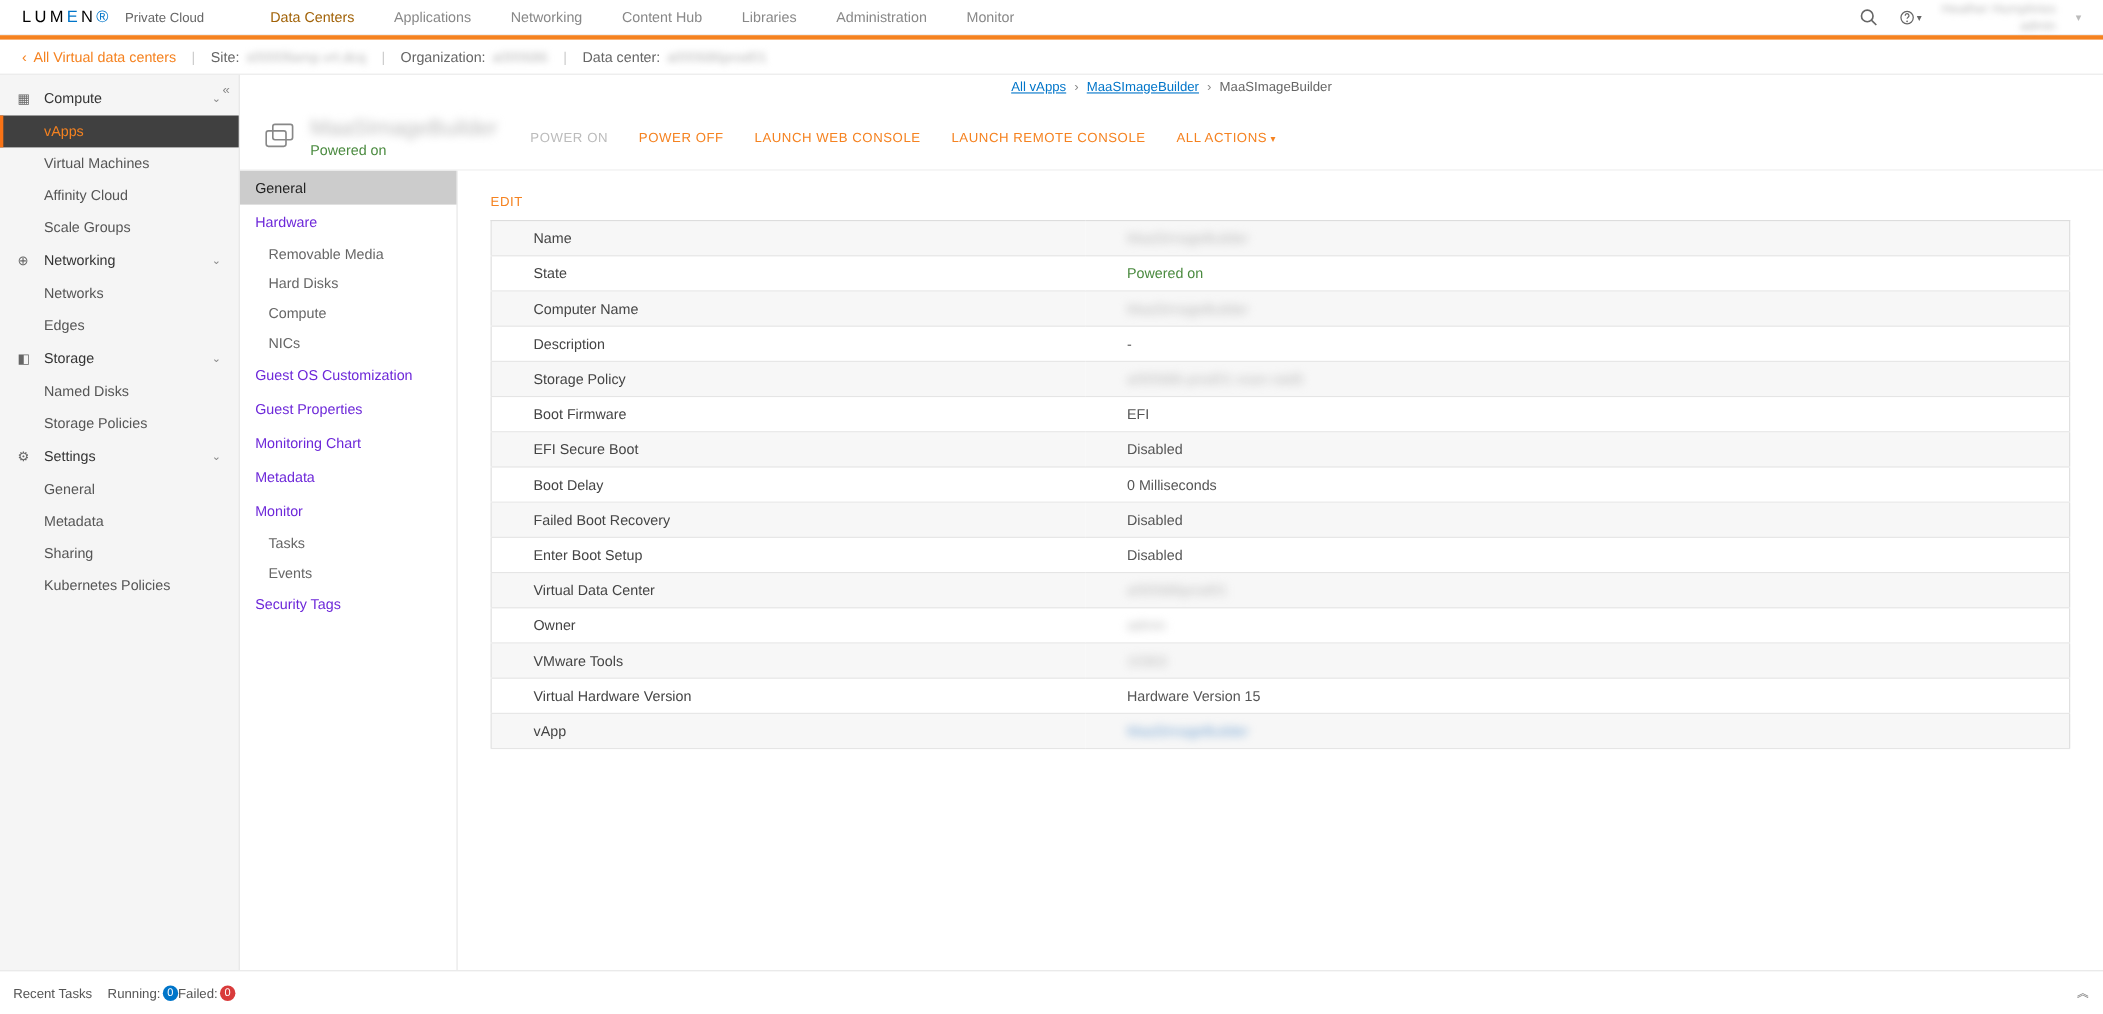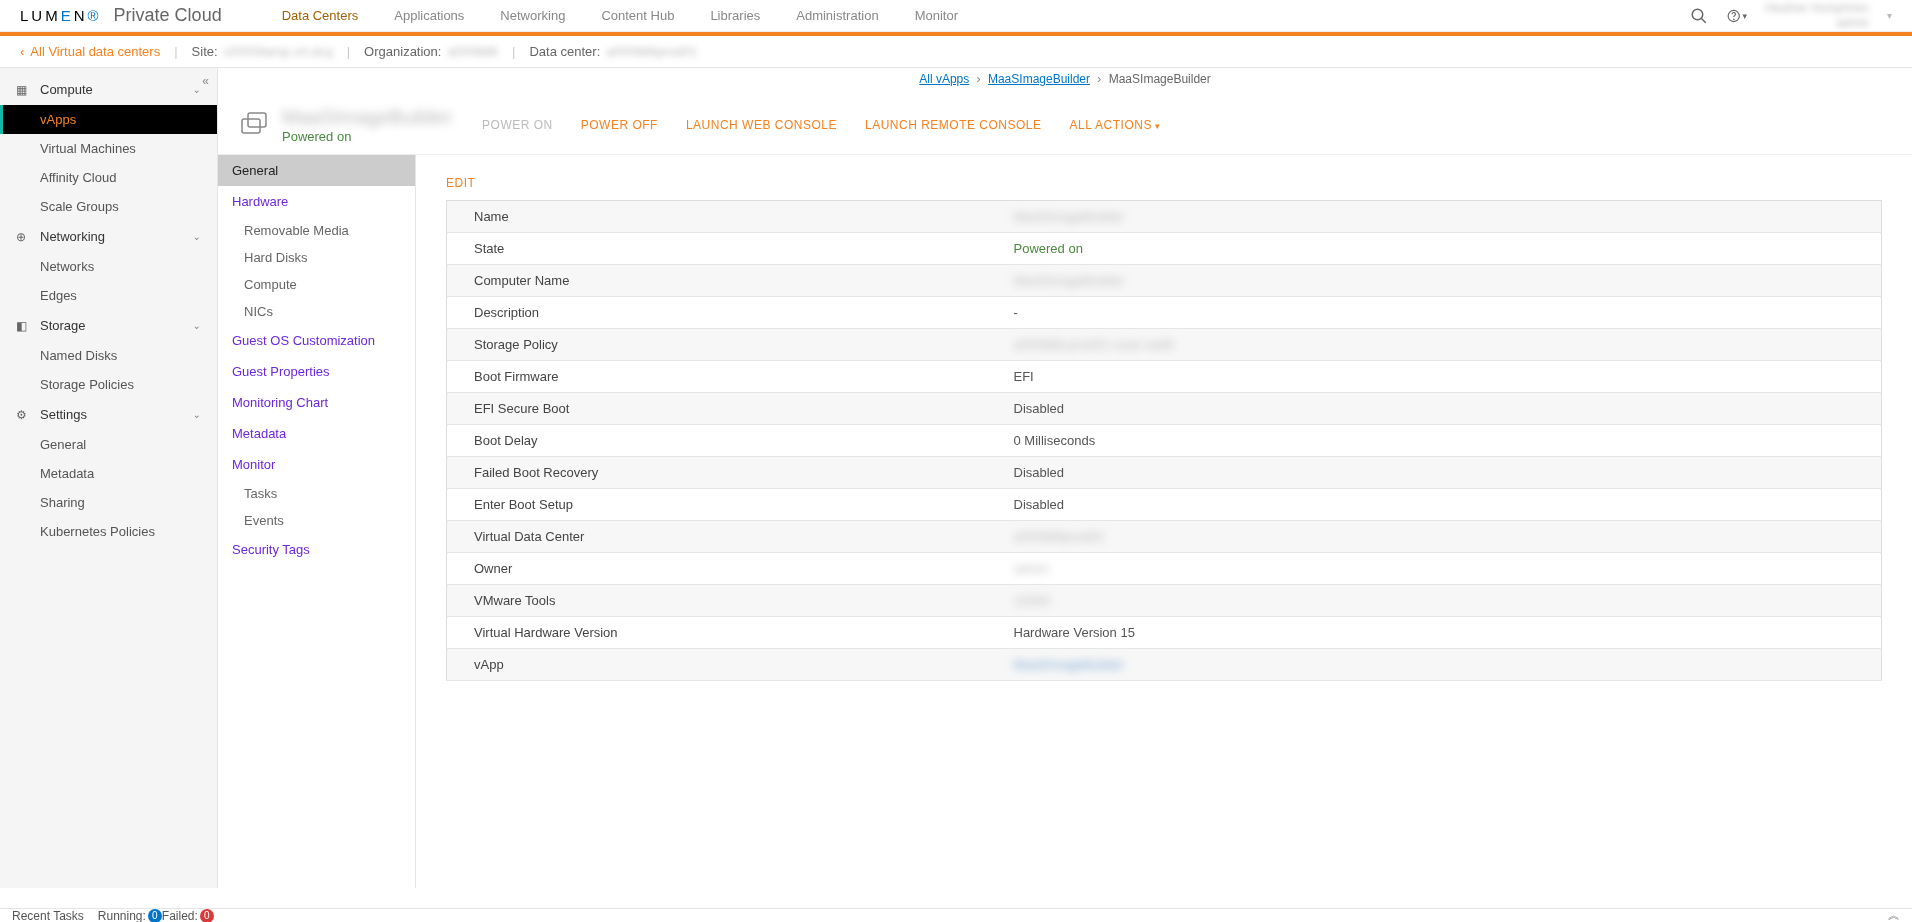--- a/index.html
+++ b/index.html
@@ -18,21 +18,21 @@
 
 .topbar {
   display: flex;
   align-items: center;
   height: 32px;
   border-bottom: 1px solid #eee;
   padding: 0 20px;
 }
 .logo { font-family: Arial; font-weight: 500; letter-spacing: 3px; font-size: 15px; color: #000; }
 .logo .e { color: #0075c9; }
-.product { color: #666; margin-left: 12px; font-size: 18px; }
+.product { color: #666; margin-left: 12px; font-size: 12px; }
 .tabs { display: flex; margin-left: 40px; gap: 36px; }
 .tab { color: #888; font-size: 13px; cursor: pointer; padding: 11px 0; }
 .tab.active { color: #a16207; position: relative; margin-left: 20px; }
 .top-right { margin-left: auto; display: flex; align-items: center; gap: 18px; }
 .icon-btn { width: 20px; height: 20px; display: flex; align-items: center; justify-content: center; cursor: pointer; color: #666; }
 .user { color: #bbb; font-size: 12px; text-align: right; line-height: 1.2; filter: blur(3px); }
 
 .orange-strip { height: 4px; background: #f58220; }
 
 
@@ -56,21 +56,21 @@
   background: #f5f5f5;
   border-right: 1px solid #e5e5e5;
   padding-top: 6px;
   position: relative;
 }
 .collapse-handle { position:absolute; top:6px; right:8px; color:#888; cursor:pointer; font-size:12px;}
 .nav-group-header { display:flex; align-items:center; padding:8px 16px; color:#333; font-size:13px; cursor:pointer;}
 .nav-group-header .icon { width:16px; margin-right:8px; color:#666; font-size:12px;}
 .nav-group-header .chev { margin-left:auto; color:#888; font-size:10px;}
 .nav-item { padding:7px 16px 7px 40px; color:#555; font-size:13px; cursor:pointer; }
-.nav-item.active { background:#000000; color:#f58220; border-left:3px solid #14b8a6; padding-left:37px;}
+.nav-item.active { background:#404040; color:#f58220; border-left:3px solid #f97316; padding-left:37px;}
 
 
 .inner { flex:1; background:#fff; display:flex; flex-direction:column; }
 .inner-top { padding: 4px 20px 8px 20px; }
 .bc { font-size:12px;text-align:center; }
 .bc a { color:#0075c9; text-decoration:underline; cursor:pointer;}
 .bc .sep { color:#888; margin:0 4px;}
 .bc .cur { color:#666; }
 
 .vm-header { display:flex; align-items:center; padding: 12px 20px 10px 20px; border-bottom:1px solid #eee;}
@@ -91,31 +91,31 @@
 }
 .subnav-item { padding:8px 14px; color:#6d28d9; font-size:13px; cursor:pointer;}
 .subnav-item.active { background:#ccc; color:#222;}
 .subnav-sub { padding:6px 14px 6px 26px; color:#666; font-size:13px; cursor:pointer;}
 
 .detail { flex:1; padding: 20px 30px; overflow:auto;}
 .edit-link { color:#f58220; font-size:12px; letter-spacing:0.5px; margin-bottom:10px; display:inline-block; cursor:pointer;}
 .props-table { width:100%; border:1px solid #ddd; border-collapse:collapse; }
 .props-table tr { border-bottom:1px solid #e5e5e5; }
 .props-table tr:nth-child(odd) { background:#f7f7f7; }
-.props-table td { padding:8px 27px; font-size:13px; }
+.props-table td { padding:8px 38px; font-size:13px; }
 .props-table td.k { width:540px; color:#444;}
 .props-table td.v { color:#555; }
 .props-table td.v.green { color:#4a8a3f; }
 .props-table td.v .blur { color:#bbb;}
 .props-table td.v .link-blur { color:#7aa7d4; filter:blur(4px);}
 
 
 .bottombar {
   position: absolute; bottom: 0; left: 0; right: 0;
-  height: 14px; border-top:1px solid #e5e5e5; background:#fff;
+  height: 40px; border-top:1px solid #e5e5e5; background:#fff;
   display:flex; align-items:center; padding:0 12px; font-size:12px; color:#555;
 }
 .badge { display:inline-flex; align-items:center; justify-content:center; min-width:14px; height:14px; border-radius:7px; font-size:10px; color:#fff; padding:0 3px; margin-left:2px;}
 .badge.blue { background:#0075c9;}
 .badge.red { background:#d93b3b;}
 .expand-up { margin-left:auto; color:#888; cursor:pointer;}
 
 svg { display:block; }
 </style>
 </head>

